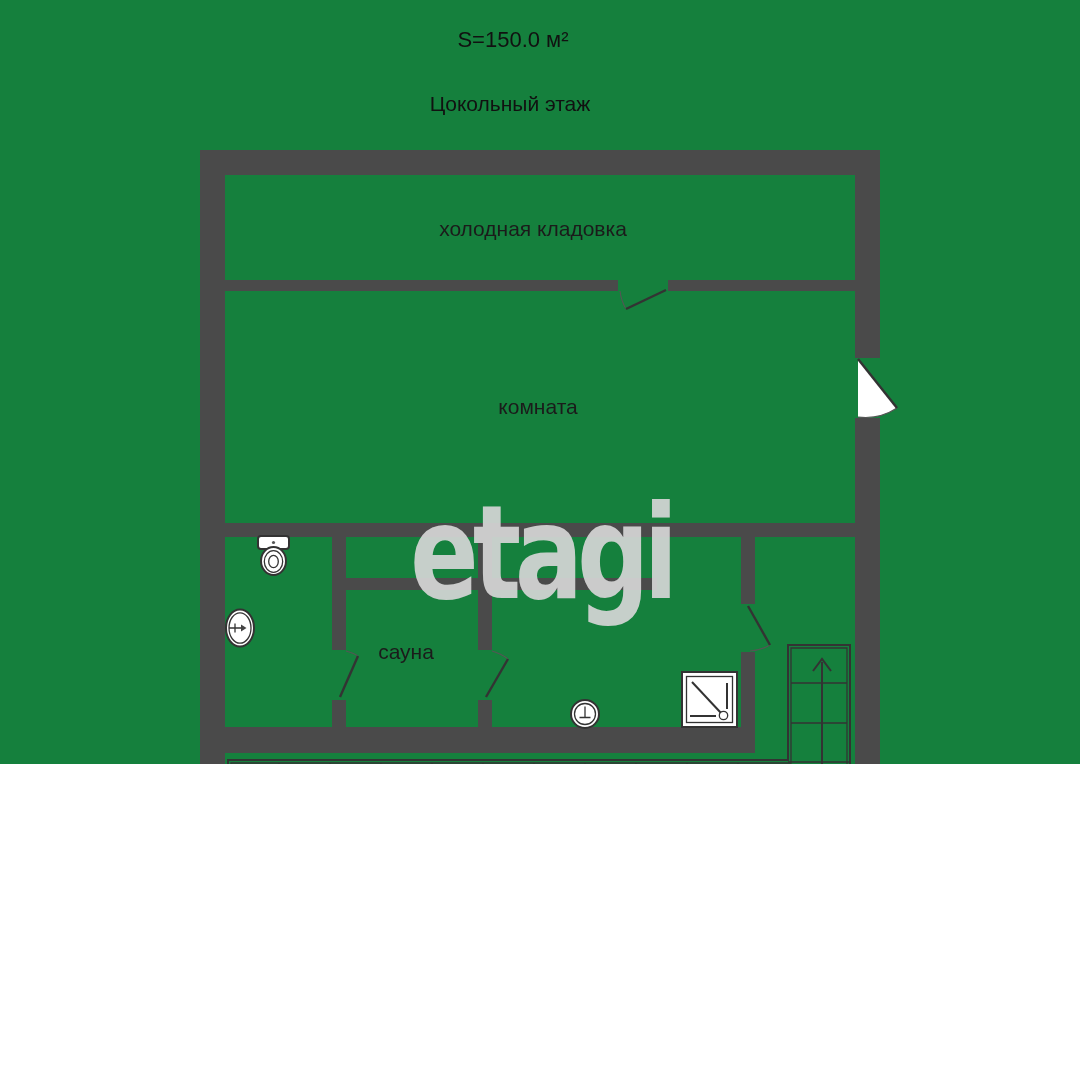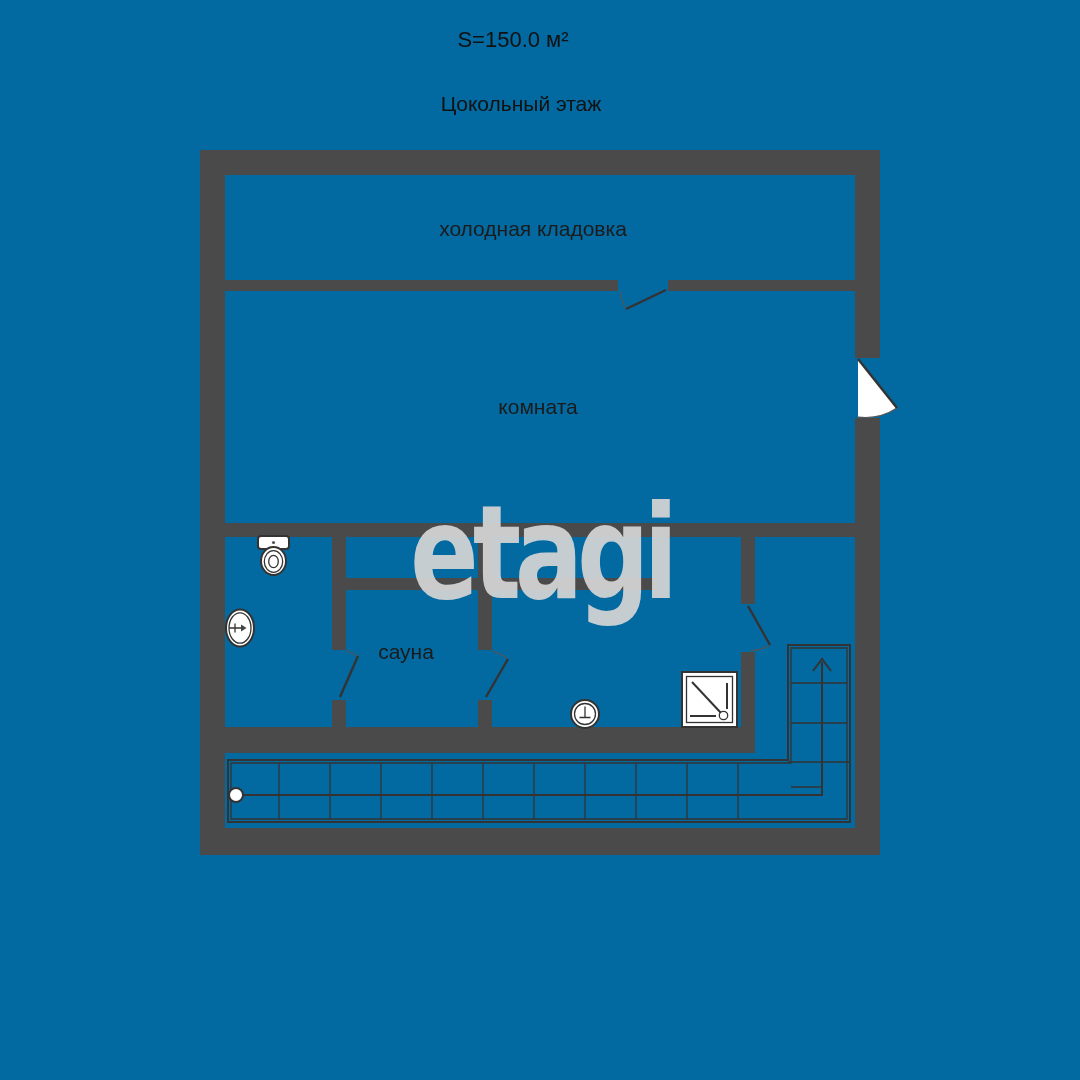--- a/index.html
+++ b/index.html
@@ -2,26 +2,26 @@
 <html style="--wall: #4a4a4a; --line: #333333; --wm: #d6d6d6;"><head>
 <meta charset="utf-8">
 <style>
   :root{
     --wall:#4a4a4a;
     --line:#333333;
     --wm:#d6d6d6;
   }
   html,body{margin:0;padding:0;background:#fff;}
   #canvas{
-    position:relative;width:1080px;height:1080px;background:#0369a1;overflow:hidden;
+    position:relative;width:1080px;height:764px;background:#15803d;overflow:hidden;
     font-family:"Liberation Sans", sans-serif;
   }
   .hdr{position:absolute;transform:translateX(-50%);color:#111;white-space:nowrap;}
   #area-label{top:27px;left:513px;font-size:22px;}
-  #floor-label{top:92px;left:521px;font-size:21px;}
+  #floor-label{top:92px;left:510px;font-size:21px;}
   #floorplan{position:absolute;left:0;top:0;}
   .w{fill:var(--wall);}
   .ln1{stroke:var(--line);stroke-width:1.3;fill:none;}
   .ln2{stroke:var(--line);stroke-width:2;fill:none;}
   .arc{stroke:#555;stroke-width:1.1;fill:none;}
   .leaf{stroke:var(--line);stroke-width:2.4;fill:none;}
   .fillw{fill:#ffffff;}
   .room-label{font-family:"Liberation Sans",sans-serif;font-size:21px;fill:#1b1b1b;text-anchor:middle;}
   #watermark{
     position:absolute;left:541px;top:556px;

